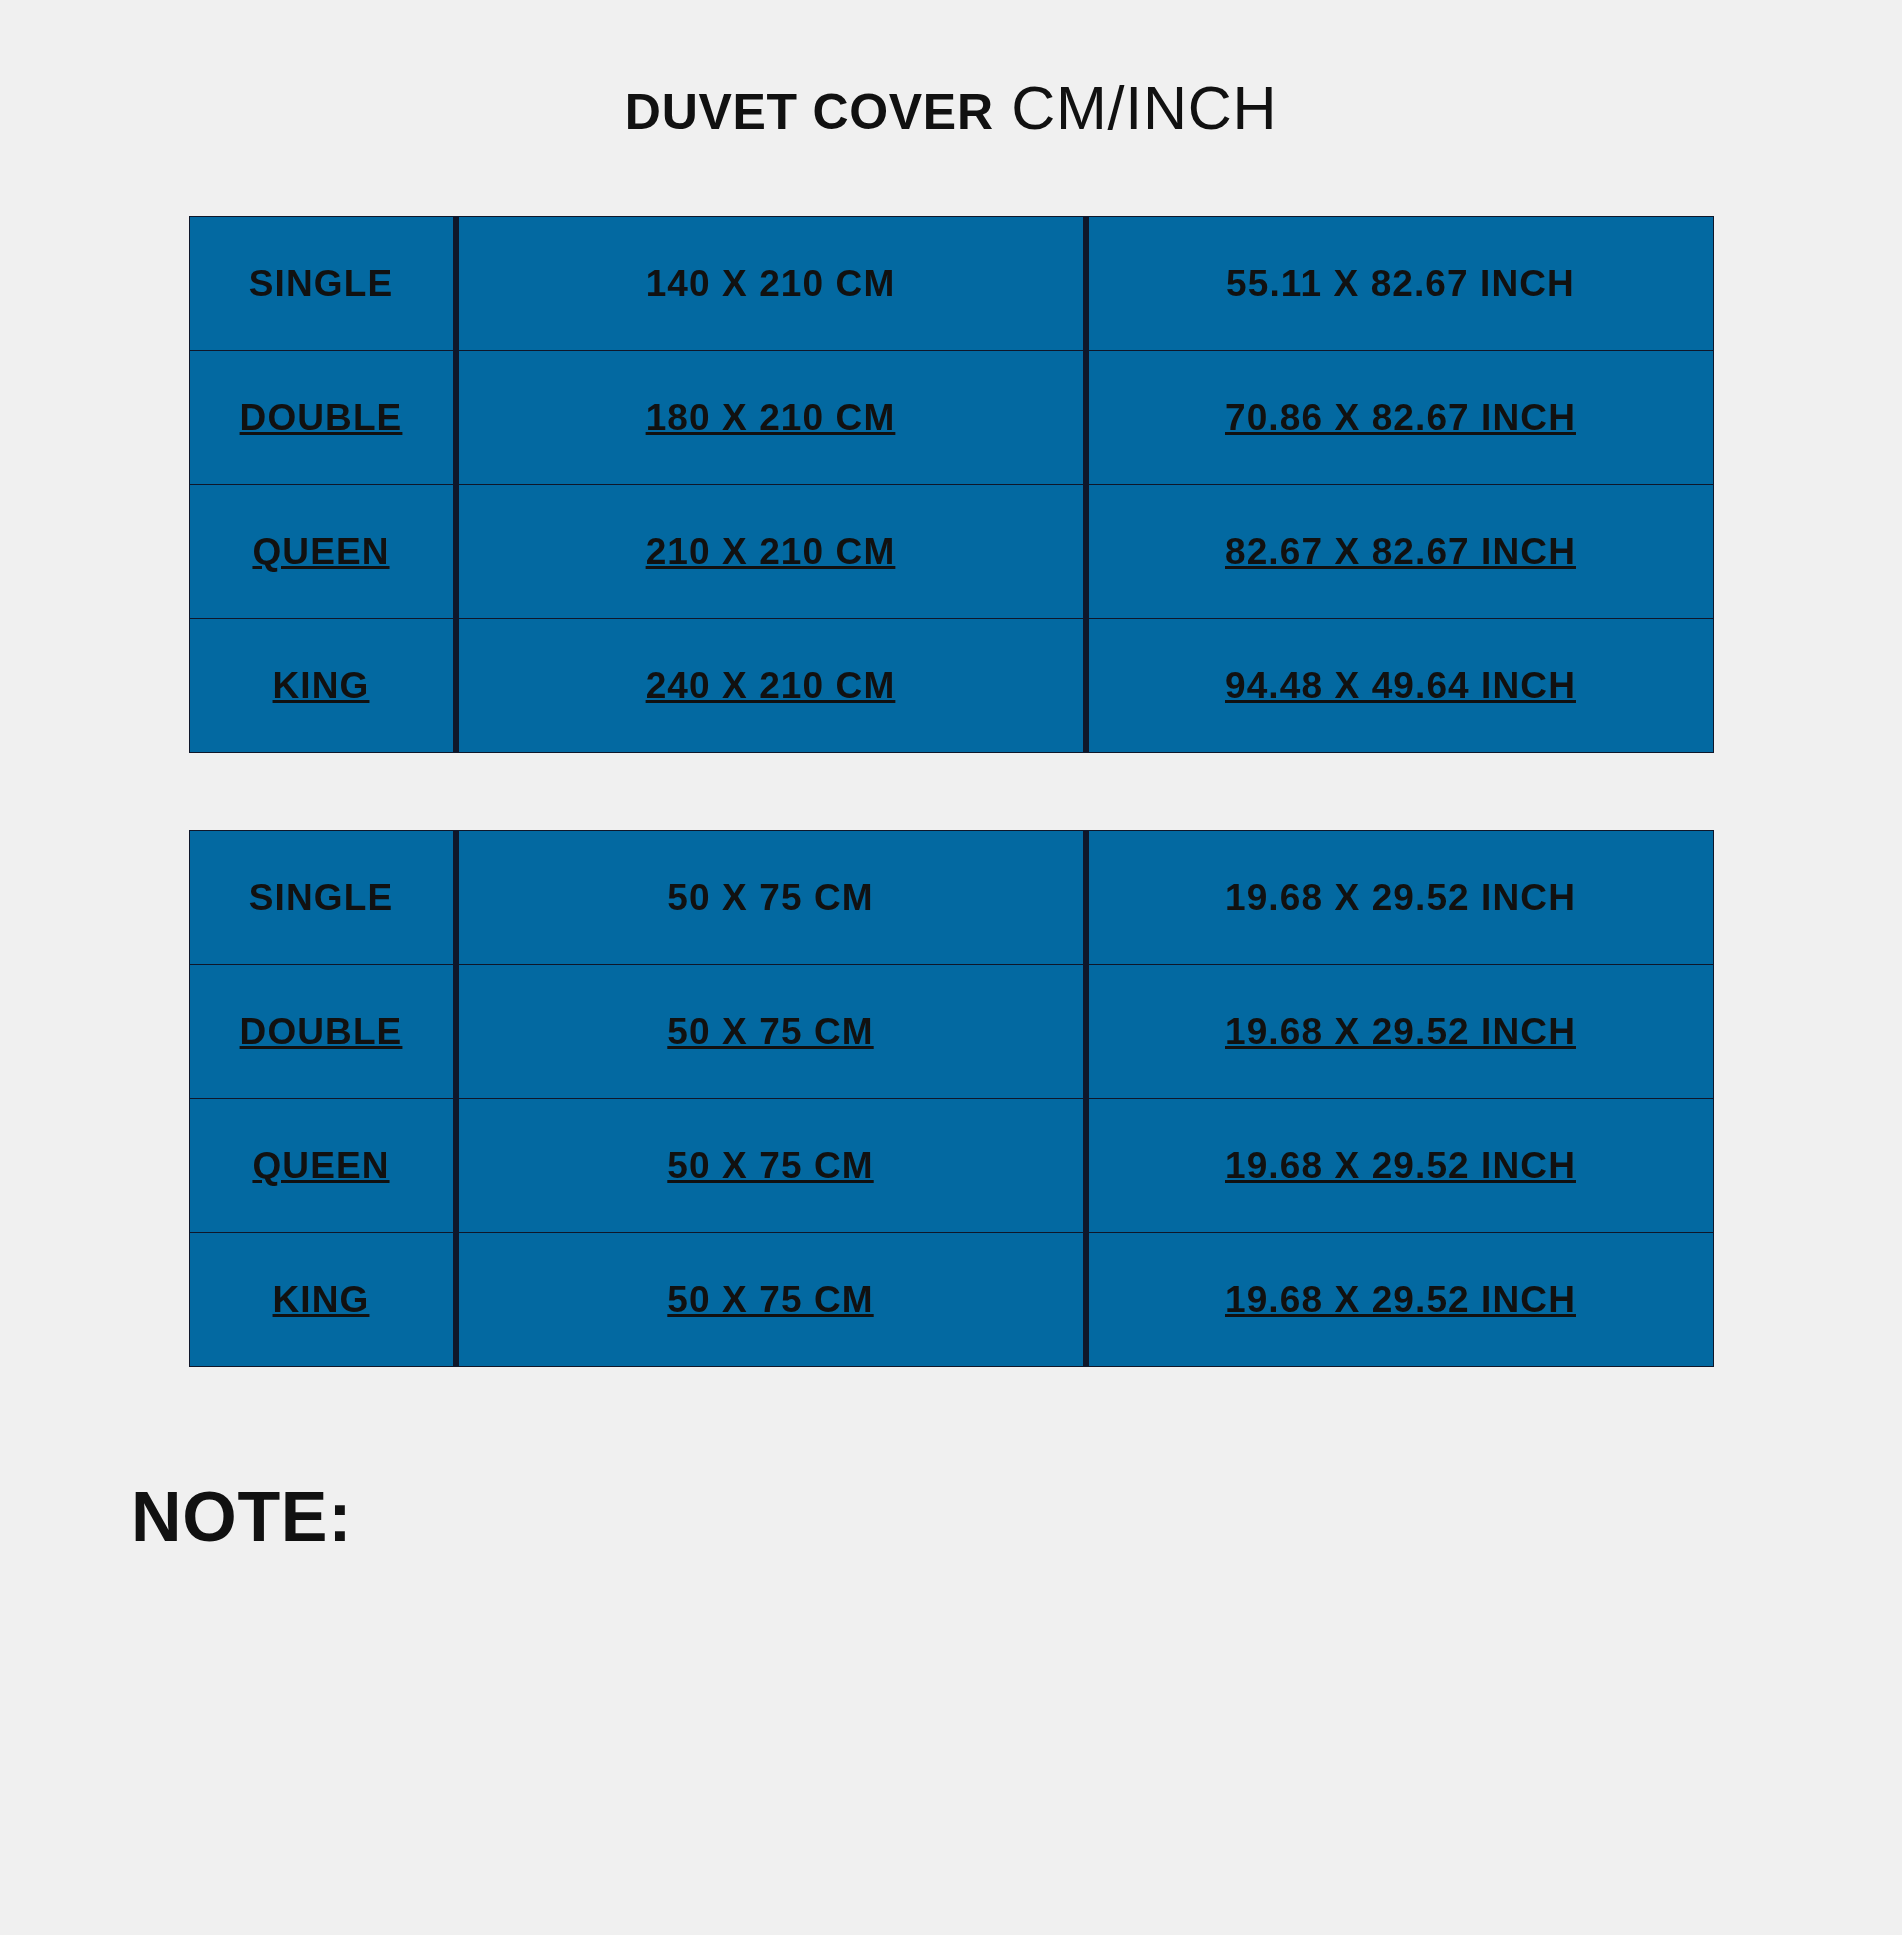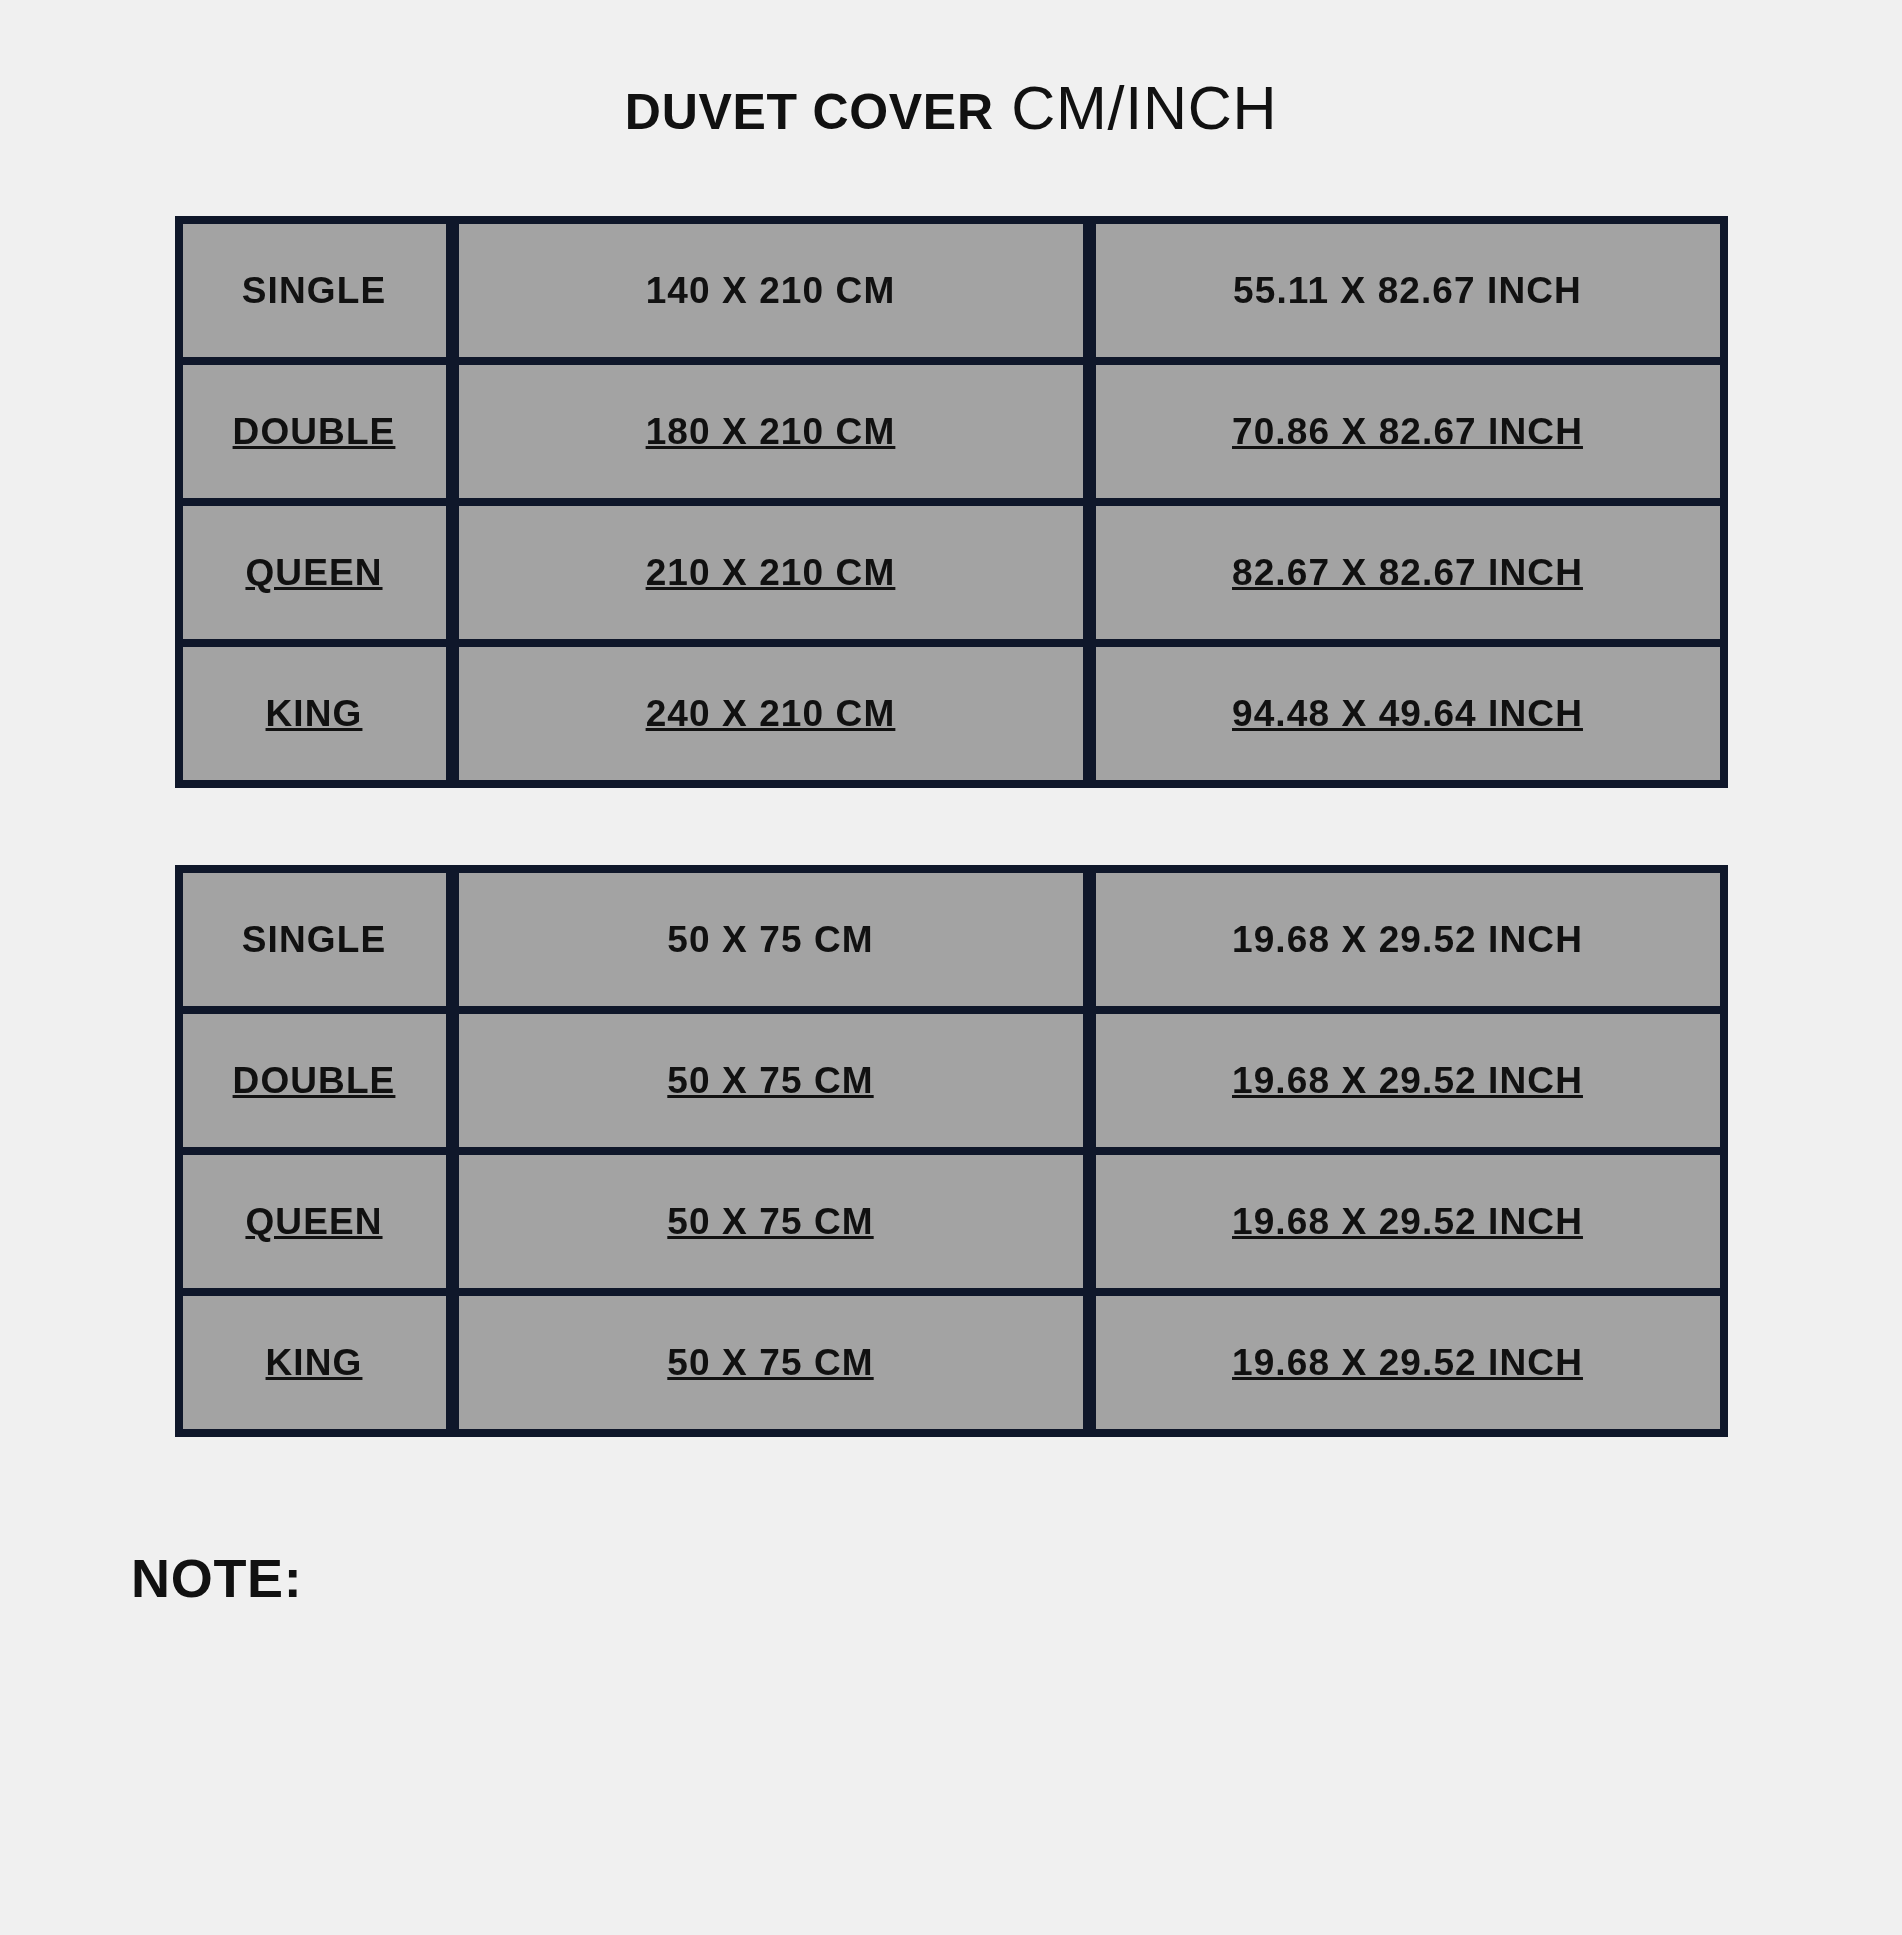--- a/index.html
+++ b/index.html
@@ -45,28 +45,28 @@
 
   
   .size-table {
     width: 1511px;
     margin: 0 auto;
     border-collapse: separate;
     border-spacing: 0;
     table-layout: fixed;
   }
   .size-table td {
-    border: 8px solid #0f172a;
+    border: 1px solid #0f172a;
     height: 133px;
     text-align: center;
     vertical-align: middle;
     font-weight: 700;
     font-size: 37px;
     letter-spacing: 1.1px;
-    background: #a3a3a3;
+    background: #0369a1;
     padding: 0;
   }
   .size-table td.col-label { width: 263px; }
   .size-table td.col-cm    { width: 624px; text-align: center; }
   .size-table td.col-inch  { width: 624px; }
 
   
   .size-table tr td + td { border-left-width: 5px; }
   .size-table tr + tr td { border-top-width: 0px; text-decoration: underline; }
 
@@ -76,21 +76,21 @@
   
   .note-row {
     display: flex;
     align-items: flex-start;
     margin-top: 106px;
     padding-left: 131px;
     padding-right: 85px;
   }
   .note-label {
     font-weight: 700;
-    font-size: 54px;
+    font-size: 70px;
     letter-spacing: 0.7px;
     line-height: 1.15;
     padding-top: 4.3px;
     white-space: nowrap;
   }
   .note-text {
     font-weight: 400;
     font-size: 53px;
     line-height: 1.35;
     margin-left: 41px;

